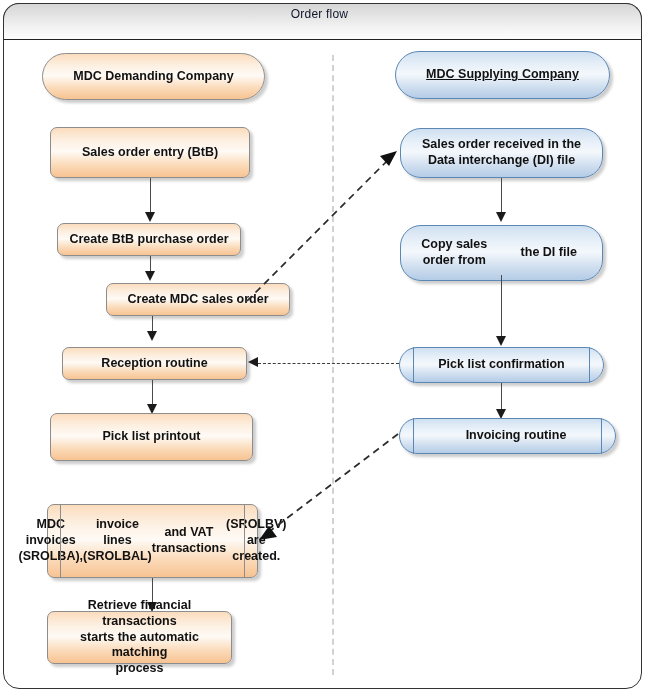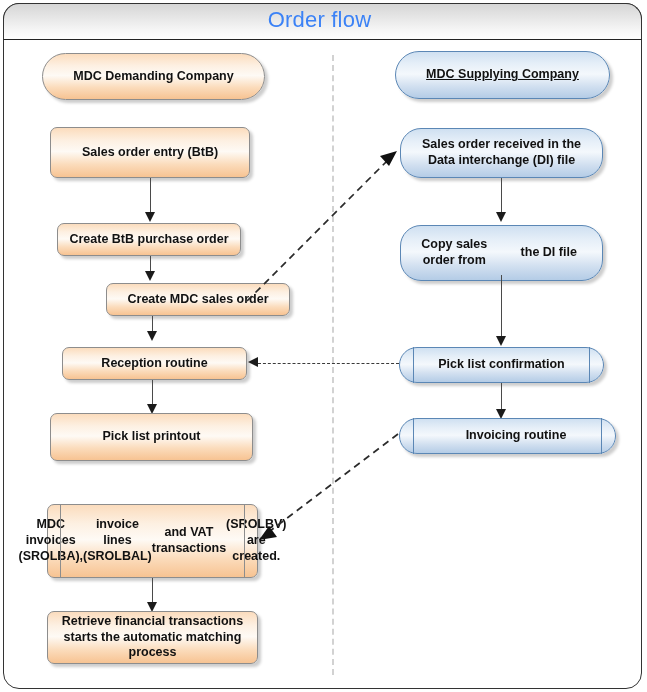--- a/index.html
+++ b/index.html
@@ -42,22 +42,22 @@
     border-bottom: 1px solid #222222;
     border-radius: 16px 16px 0 0;
     background: linear-gradient(to bottom, #d6d6d6 0%, #e9e9e9 45%, #f7f7f7 78%, #fdfdfd 100%);
   }
   .frame-title {
     position: absolute;
     left: 0;
     top: 7px;
     width: 639px;
     text-align: center;
-    font-size: 22px;
-    color: #3b82f6;
+    font-size: 12px;
+    color: #0f172a;
     letter-spacing: 0.2px;
   }
 
   
   .lane-divider {
     position: absolute;
     left: 332px;
     top: 55px;
     width: 0;
     height: 620px;
@@ -196,21 +196,21 @@
     <span class="pre-bar" style="right:12px; left:auto; border-left:none; border-right:1px solid #8d8d8d;"></span>
     <span class="label">MDC invoices (SROLBA),</span>
     <span class="label">invoice lines (SROLBAL)</span>
     <span class="label">and VAT transactions</span>
     <span class="label">(SROLBV) are created.</span>
   </div>
 
   <div class="conn-v" style="left:152px; top:578px; height:27px;"></div>
   <div class="arrowhead-down" style="left:147px; top:602px;"></div>
 
-  <div class="node orange" style="left:47px; top:611px; width:211px; height:53px; flex-direction:column; justify-content:center;">
+  <div class="node orange" style="left:47px; top:611px; width:185px; height:53px; flex-direction:column; justify-content:center;">
     <span class="label">Retrieve financial transactions</span>
     <span class="label">starts the automatic matching</span>
     <span class="label">process</span>
   </div>
 
   <div class="node blue pill" style="left:395px; top:51px; width:215px; height:48px;text-decoration:underline;">
     <span class="label">MDC Supplying Company</span>
   </div>
 
   <div class="node blue" style="left:400px; top:128px; width:203px; height:50px; flex-direction:column; justify-content:center;">

